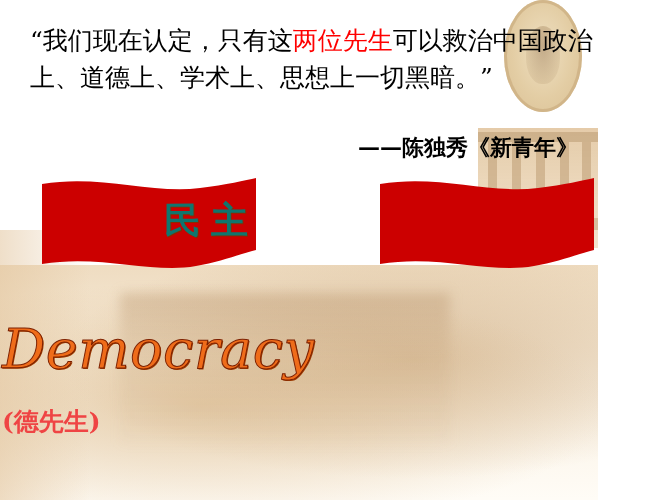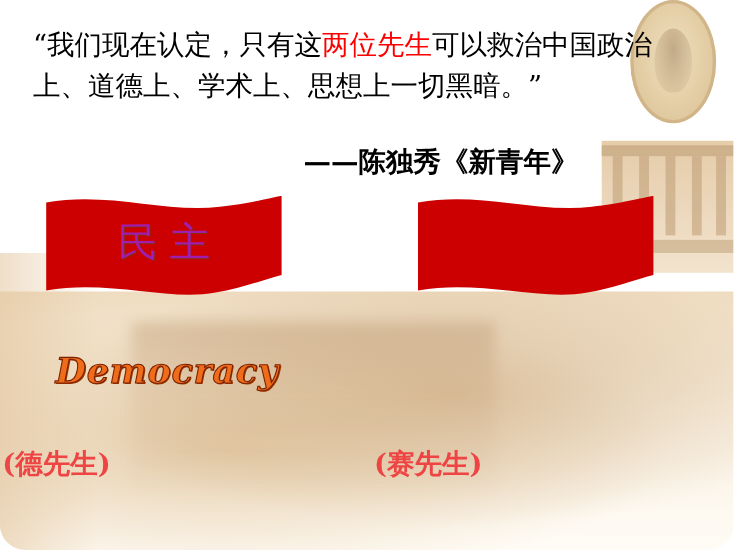--- a/index.html
+++ b/index.html
@@ -7,25 +7,24 @@
     padding: 0;
   }
   body {
     width: 667px;
     height: 500px;
     font-family: "Liberation Serif", serif;
     overflow: hidden;
   }
   #slide {
     position: relative;
-    width: 667px;
+    width: 598px;
     height: 500px;
     background: #ffffff;
     overflow: hidden;
-    border-radius: 23px;
   }
   
   .bg-photo {
     position: absolute;
     left: 0;
     top: 265px;
     width: 667px;
     height: 235px;
     background:
       radial-gradient(ellipse at 30% 60%, rgba(214,176,124,0.55) 0%, rgba(214,176,124,0.0) 62%),
@@ -116,26 +115,26 @@
     font-size: 25px;
     line-height: 37px;
     color: #000000;
     letter-spacing: 0px;
   }
   .quote .hl {
     color: #ff0000;
   }
   .attribution {
     position: absolute;
-    left: 276px;
+    left: 292px;
     top: 132px;
     width: 352px;
-    text-align: left;
-    font-family: "DejaVu Serif", "Liberation Serif", serif;
-    font-size: 25px;
+    text-align: center;
+    font-family: "DejaVu Serif", "Liberation Serif", serif;
+    font-size: 22px;
     line-height: 30px;
     color: #000000;
     font-weight: bold;
   }
 
   
   .banner {
     position: absolute;
     width: 218px;
     height: 100px;
@@ -143,40 +142,40 @@
   .banner svg {
     position: absolute;
     left: 0;
     top: 0;
   }
   .banner .banner-text {
     position: absolute;
     left: 0;
     top: 18px;
     width: 218px;
-    text-align: center;
+    text-align: right;
     font-family: "DejaVu Serif", "Liberation Serif", serif;
     font-size: 37px;
-    font-weight: normal;
-    color: #a21caf;
+    font-weight: bold;
+    color: #0f766e;
     letter-spacing: 10px;
     text-indent: 10px;
     text-shadow: 1px 1px 0 #8a2b00;
   }
   #banner-left  { left: 40px;  top: 178px; }
   #banner-right { left: 378px; top: 178px; }
 
   
   .eng {
     position: absolute;
     width: 300px;
     text-align: center;
     font-family: "DejaVu Serif", "Liberation Serif", serif;
-    font-size: 32px;
-    font-weight: bold;
+    font-size: 54px;
+    font-weight: normal;
     font-style: italic;
     color: #ef6c1a;
     -webkit-text-stroke: 1px #7a1f00;
     text-shadow: 1px 1px 0 #9c3a00;
     letter-spacing: 0.5px;
   }
   #eng-left  { left: 2px;   top: 318px; }
   #eng-right { left: 340px; top: 318px; }
 
   
@@ -223,15 +222,14 @@
 
   <div class="eng" id="eng-left">Democracy</div>
   <div class="sub" id="sub-left">(德先生)</div>
 
   <div class="banner" id="banner-right">
     <svg width="218" height="100" viewBox="0 0 218 100">
       <path d="M2,6 C60,-4 110,16 160,10 C186,7 206,2 216,0 L216,72 C200,76 180,84 156,88 C112,96 60,76 2,86 Z" fill="#cc0000"></path>
     </svg>
   </div>
 
-  <div class="sub" id="sub-right">(赛先生)</div>
 
 </div>
 
 </body></html>

